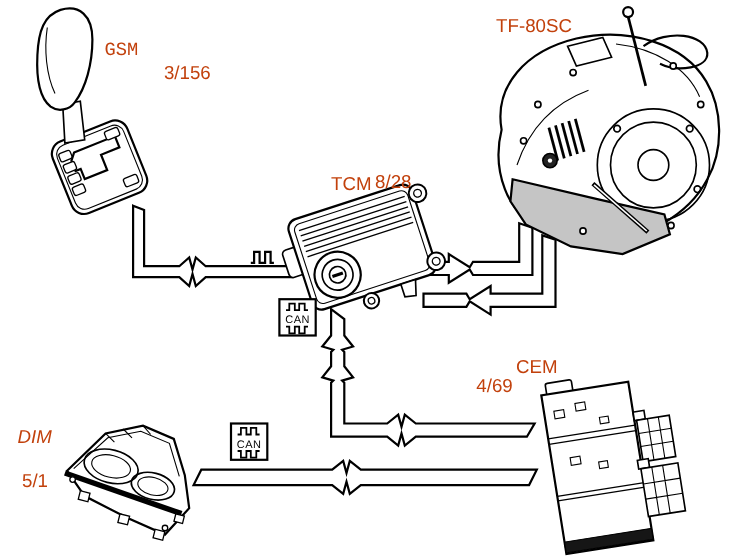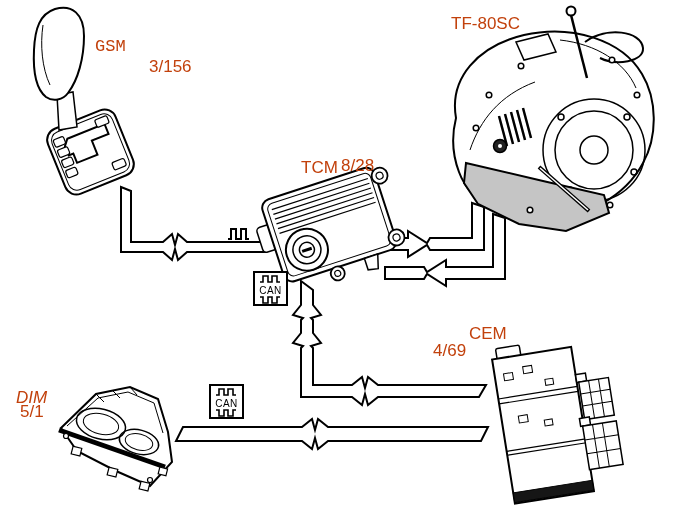--- a/index.html
+++ b/index.html
@@ -199,15 +199,15 @@
 
 <div class="lbl" style="left:451px;top:14px;">TF-80SC</div>
 
 <div class="lbl" style="left:301px;top:158px;">TCM</div>
 <div class="lbl" style="left:341px;top:156px;">8/28</div>
 
 <div class="lbl" style="left:449px;top:324px;margin-left:20px;">CEM</div>
 <div class="lbl" style="left:433px;top:341px;">4/69</div>
 
 <div class="lbl" style="left:16px;top:388px;font-style:italic;">DIM</div>
-<div class="lbl" style="left:20px;top:402px;">5/1</div>
+<div class="lbl" style="left:20px;top:428px;">5/1</div>
 
 </div>
 
 </body></html>

